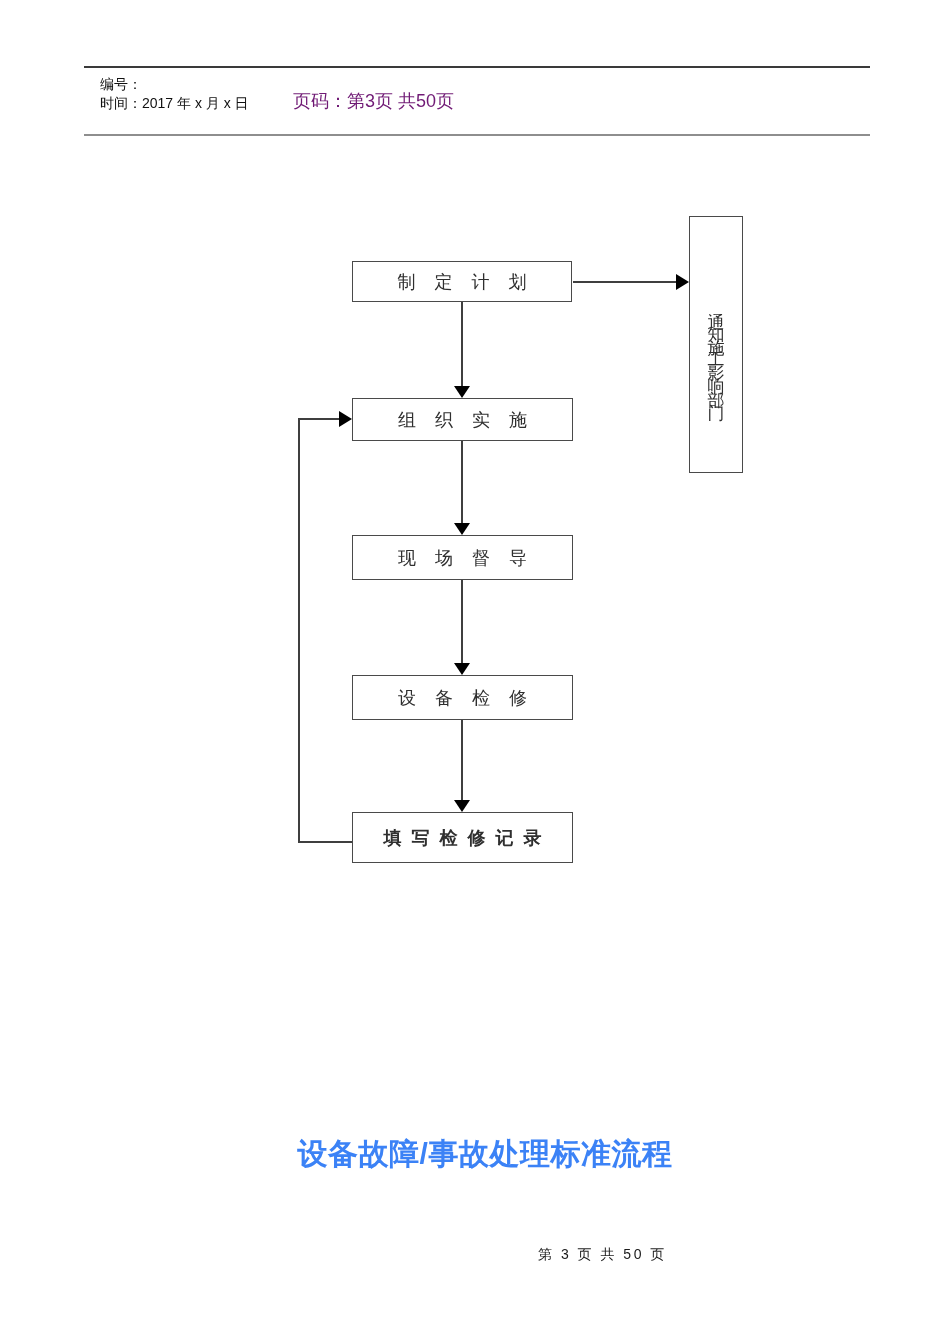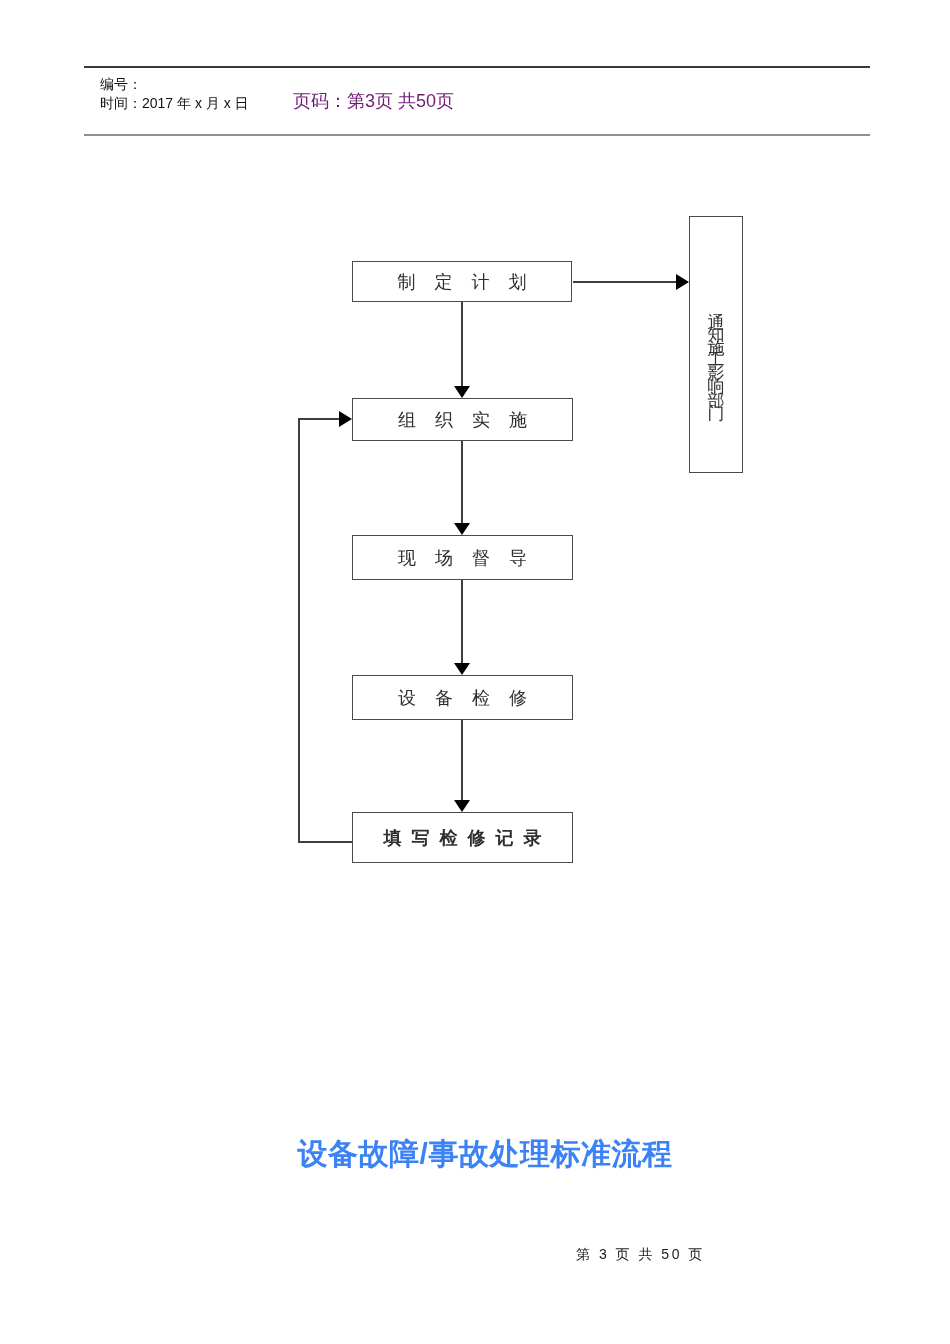--- a/index.html
+++ b/index.html
@@ -106,21 +106,21 @@
     left: 0; top: 1134px; width: 100%;
     padding-left: 20px;
     text-align: center;
     font-size: 30px;
     font-weight: 700;
     color: #3b82f6;
     letter-spacing: 0.5px;
   }
   .doc-footer {
     position: absolute;
-    left: 576px; top: 1246px;
+    left: 538px; top: 1246px;
     font-size: 14px;
     color: #1a1a1a;
     letter-spacing: 2.5px;
     white-space: nowrap;
   }
 </style>
 </head>
 <body>
 
 <div class="page">

